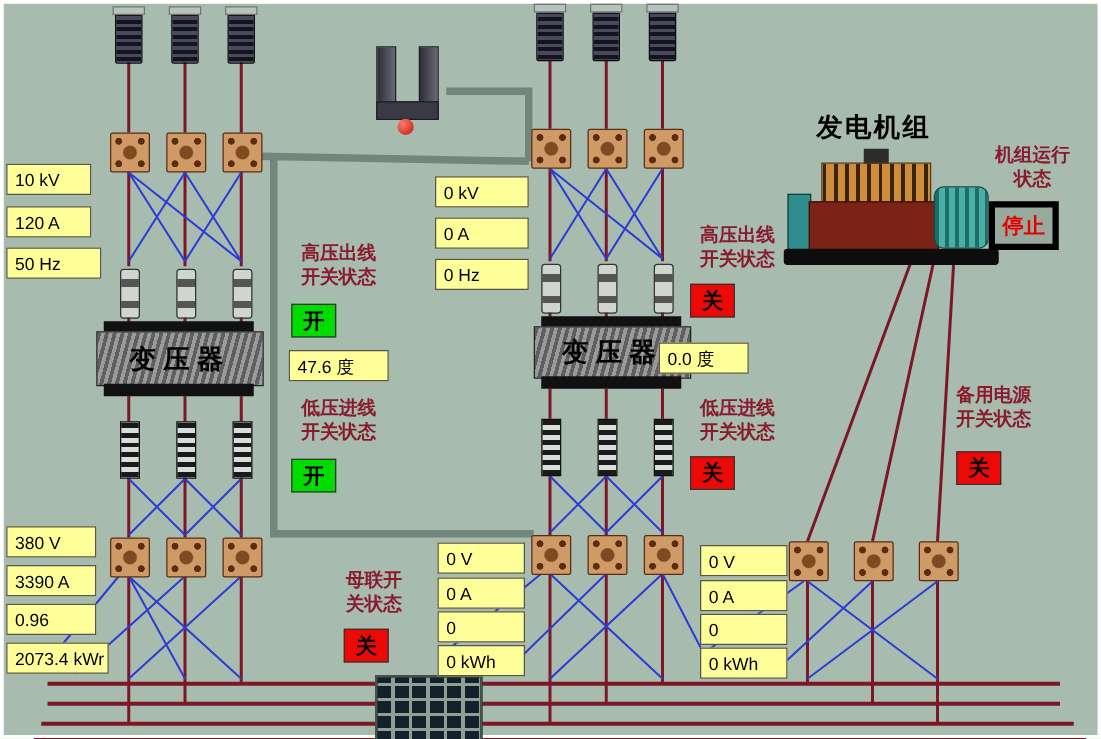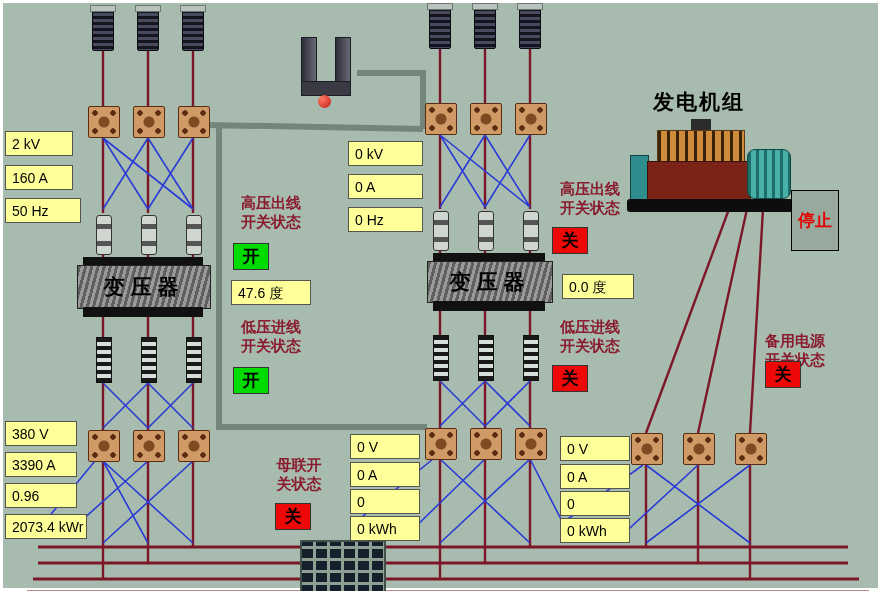--- a/index.html
+++ b/index.html
@@ -11,21 +11,21 @@
       color:#000;font-size:14px;line-height:24px;padding-left:6px;box-sizing:border-box;white-space:nowrap;}
   
   .stat{position:absolute;white-space:pre-line;text-align:center;
       font-weight:bold;font-size:15px;line-height:1.28;color:#8a1a2e;}
   
   .ind{position:absolute;width:34px;height:25px;text-align:center;font-weight:bold;
       font-size:17px;line-height:25px;color:#000;border:1px solid #333;}
   .ind.on{background:#00dc00;}
   .ind.off{background:#ee0909;}
   .chip-stop{position:absolute;color:#e80000;font-weight:bold;font-size:17px;
-      background:#97aa9d;padding:18px 6px;border:1px solid #000000;margin-top:29px;}
+      background:#97aa9d;padding:3px 6px;border:5px solid #000000;}
   .title{position:absolute;color:#000;font-weight:bold;font-size:21px;letter-spacing:2px;}
   
   .sw-top{position:absolute;width:20px;height:40px;border:1px solid #0a0a12;border-radius:2px;
       background:repeating-linear-gradient(180deg,#14141e 0 3px,#4a4a5e 3px 6px);}
   .sw-top::before{content:"";position:absolute;top:-5px;left:-3px;right:-3px;height:5px;background:#b9c2bc;border:1px solid #6a7a70;}
   
   .brk{position:absolute;width:30px;height:30px;border:1px solid #5a2d12;border-radius:2px;
       background:
         radial-gradient(circle at 6px 6px,#5b2d10 2.5px,transparent 3px),
         radial-gradient(circle at 24px 6px,#5b2d10 2.5px,transparent 3px),
@@ -161,30 +161,30 @@
     <div class="gen-exh"></div>
     <div class="gen-top"></div>
     <div class="gen-cab"></div>
     <div class="gen-body"></div>
     <div class="gen-cyl"></div>
     <div class="gen-base"></div>
   </div>
 
   <div class="cabinet"></div>
 
-  <div class="ym" style="left:2px;top:128px;width:68px">2 kV</div>
-  <div class="ym" style="left:2px;top:162px;width:68px">160 A</div>
+  <div class="ym" style="left:2px;top:128px;width:68px">10 kV</div>
+  <div class="ym" style="left:2px;top:162px;width:68px">120 A</div>
   <div class="ym" style="left:2px;top:195px;width:76px">50 Hz</div>
 
   <div class="ym" style="left:345px;top:138px;width:75px">0 kV</div>
   <div class="ym" style="left:345px;top:171px;width:75px">0 A</div>
   <div class="ym" style="left:345px;top:204px;width:75px">0 Hz</div>
 
   <div class="ym" style="left:228px;top:277px;width:80px">47.6 度</div>
-  <div class="ym" style="left:559px;top:271px;width:72px">0.0 度</div>
+  <div class="ym" style="left:524px;top:271px;width:72px">0.0 度</div>
 
   <div class="ym" style="left:2px;top:418px;width:72px">380 V</div>
   <div class="ym" style="left:2px;top:449px;width:72px">3390 A</div>
   <div class="ym" style="left:2px;top:480px;width:72px">0.96</div>
   <div class="ym" style="left:2px;top:511px;width:82px">2073.4 kWr</div>
 
   <div class="ym" style="left:347px;top:431px;width:70px">0 V</div>
   <div class="ym" style="left:347px;top:459px;width:70px">0 A</div>
   <div class="ym" style="left:347px;top:486px;width:70px">0</div>
   <div class="ym" style="left:347px;top:513px;width:70px">0 kWh</div>
@@ -207,20 +207,22 @@
   <div class="ind off" style="left:549px;top:224px">关</div>
 
   <div class="stat" style="left:541px;top:314px;width:92px">低压进线
 开关状态</div>
   <div class="ind off" style="left:549px;top:362px">关</div>
 
   <div class="stat" style="left:256px;top:452px;width:80px">母联开
 关状态</div>
   <div class="ind off" style="left:272px;top:500px">关</div>
 
-  <div class="stat" style="left:746px;top:328px;width:92px">备用电源
+  <div class="stat" style="left:746px;top:304px;width:92px">备用电源
 开关状态</div>
   <div class="ind off" style="left:762px;top:358px">关</div>
 
   <div class="title" style="left:650px;top:85px;width:130px">发电机组</div>
+  <div class="stat" style="left:778px;top:112px;width:90px">机组运行
+状态</div>
   <div class="chip-stop" style="left:788px;top:158px">停止</div>
 
 </div>
 
 </body></html>

